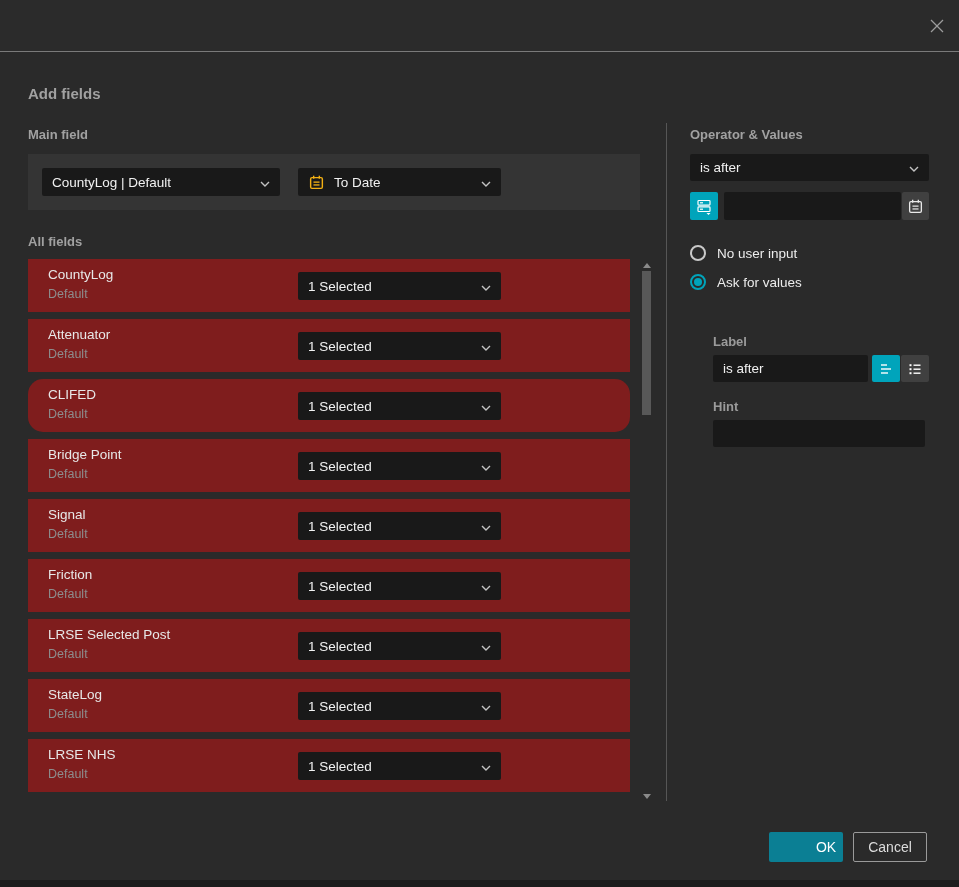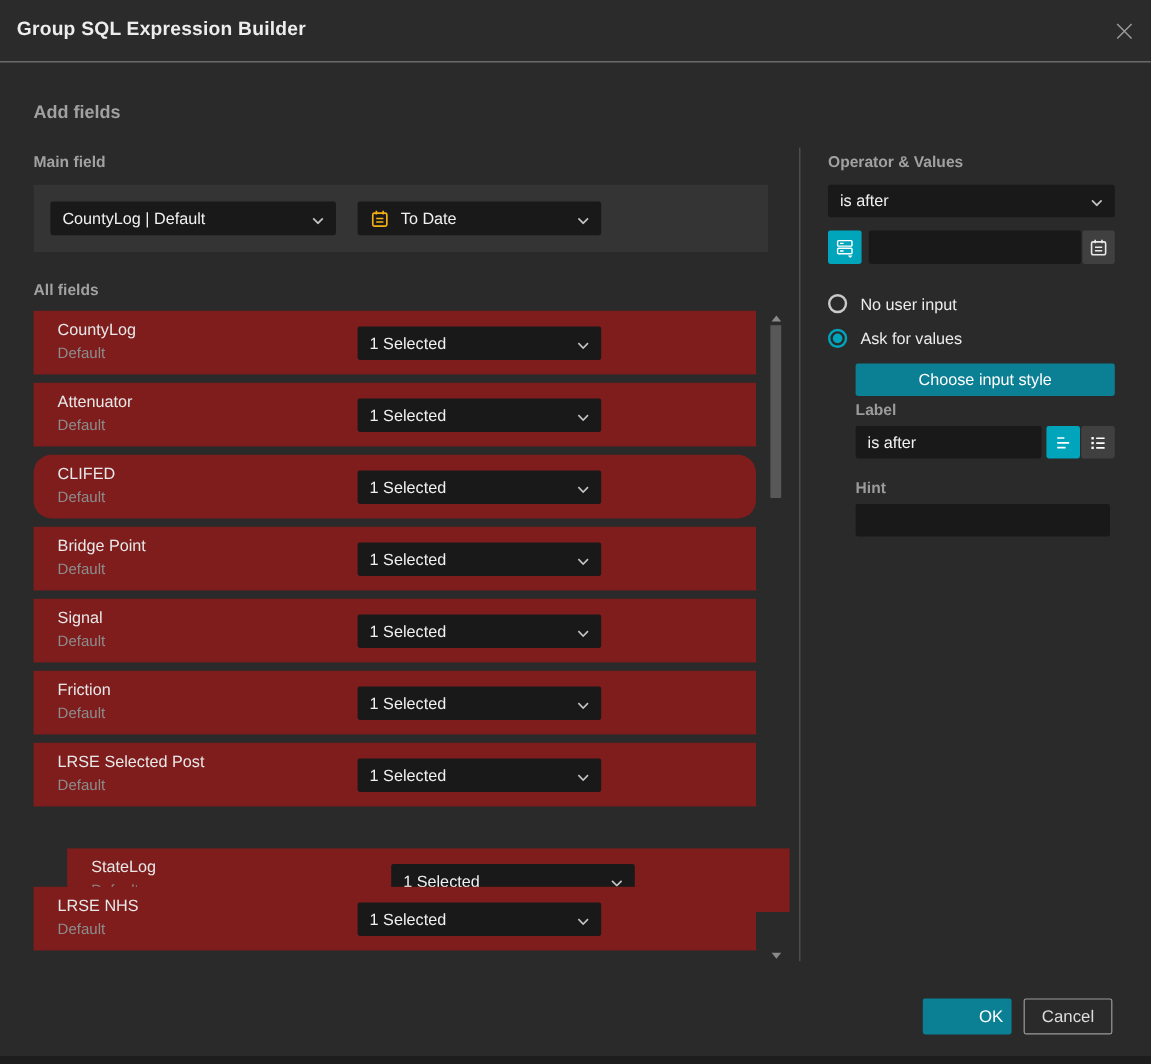--- a/index.html
+++ b/index.html
@@ -79,21 +79,20 @@
   }
   .mini-label { position: absolute; left: 713px; font-size: 13px; font-weight: 700; color: #9b9b9b; }
   .bottom-strip { position: absolute; left: 0; top: 880px; width: 959px; height: 7px; background: #1d1d1d; }
 </style>
 </head>
 <body>
 
 <div class="dialog">
 
   <div class="hdr">
-    <div class="hdr-title">Group SQL Expression Builder</div>
     <div class="close-btn">
       <svg width="20" height="20" viewBox="0 0 20 20">
         <line x1="4" y1="4" x2="16" y2="16" stroke="#9c9c9c" stroke-width="1.2"></line>
         <line x1="16" y1="4" x2="4" y2="16" stroke="#9c9c9c" stroke-width="1.2"></line>
       </svg>
     </div>
   </div>
 
   <div class="seclabel" style="left:28px; top:85px; font-size:15px;">Add fields</div>
 
@@ -214,21 +213,21 @@
       <div class="dd" style="left:270px; top:13px; width:203px; height:28px;">
         <span>1 Selected</span>
         <span class="chev">
           <svg width="10" height="6" viewBox="0 0 10 6">
               <polyline points="1,1 5,5 9,1" fill="none" stroke="#c3c3c3" stroke-width="1.4"></polyline>
             </svg>
         </span>
       </div>
     </div>
 
-    <div class="row" style="top: 707px; margin-left: 28px;">
+    <div class="row" style="top: 679px;">
       <div class="fname">StateLog</div>
       <div class="fsub">Default</div>
       <div class="dd" style="left:270px; top:13px; width:203px; height:28px;">
         <span>1 Selected</span>
         <span class="chev">
           <svg width="10" height="6" viewBox="0 0 10 6">
               <polyline points="1,1 5,5 9,1" fill="none" stroke="#c3c3c3" stroke-width="1.4"></polyline>
             </svg>
         </span>
       </div>
@@ -290,21 +289,20 @@
   <div class="radio-line" style="top:245px;align-items:center;">
     <span class="radio-circle"></span>
     <span class="radio-label">No user input</span>
   </div>
 
   <div class="radio-line" style="top:274px;">
     <span class="radio-circle sel"></span>
     <span class="radio-label">Ask for values</span>
   </div>
 
-  <button class="btn-primary" style="left:713px; top:303px; width:216px; height:27px;">Choose input style</button>
 
   <div class="mini-label" style="top:334px;">Label</div>
 
   <input class="txt-input" style="left: 713px; top: 355px; width: 155px; height: 27px;" value="is after">
 
   <div class="icon-btn teal-bg" style="left:872px; top:355px; width:28px; height:27px;">
     <svg width="18" height="18" viewBox="0 0 18 18">
       <line x1="4" y1="5" x2="10" y2="5" stroke="#ffffff" stroke-width="1.4"></line>
       <line x1="4" y1="9" x2="14" y2="9" stroke="#ffffff" stroke-width="1.4"></line>
       <line x1="4" y1="13" x2="11" y2="13" stroke="#ffffff" stroke-width="1.4"></line>

